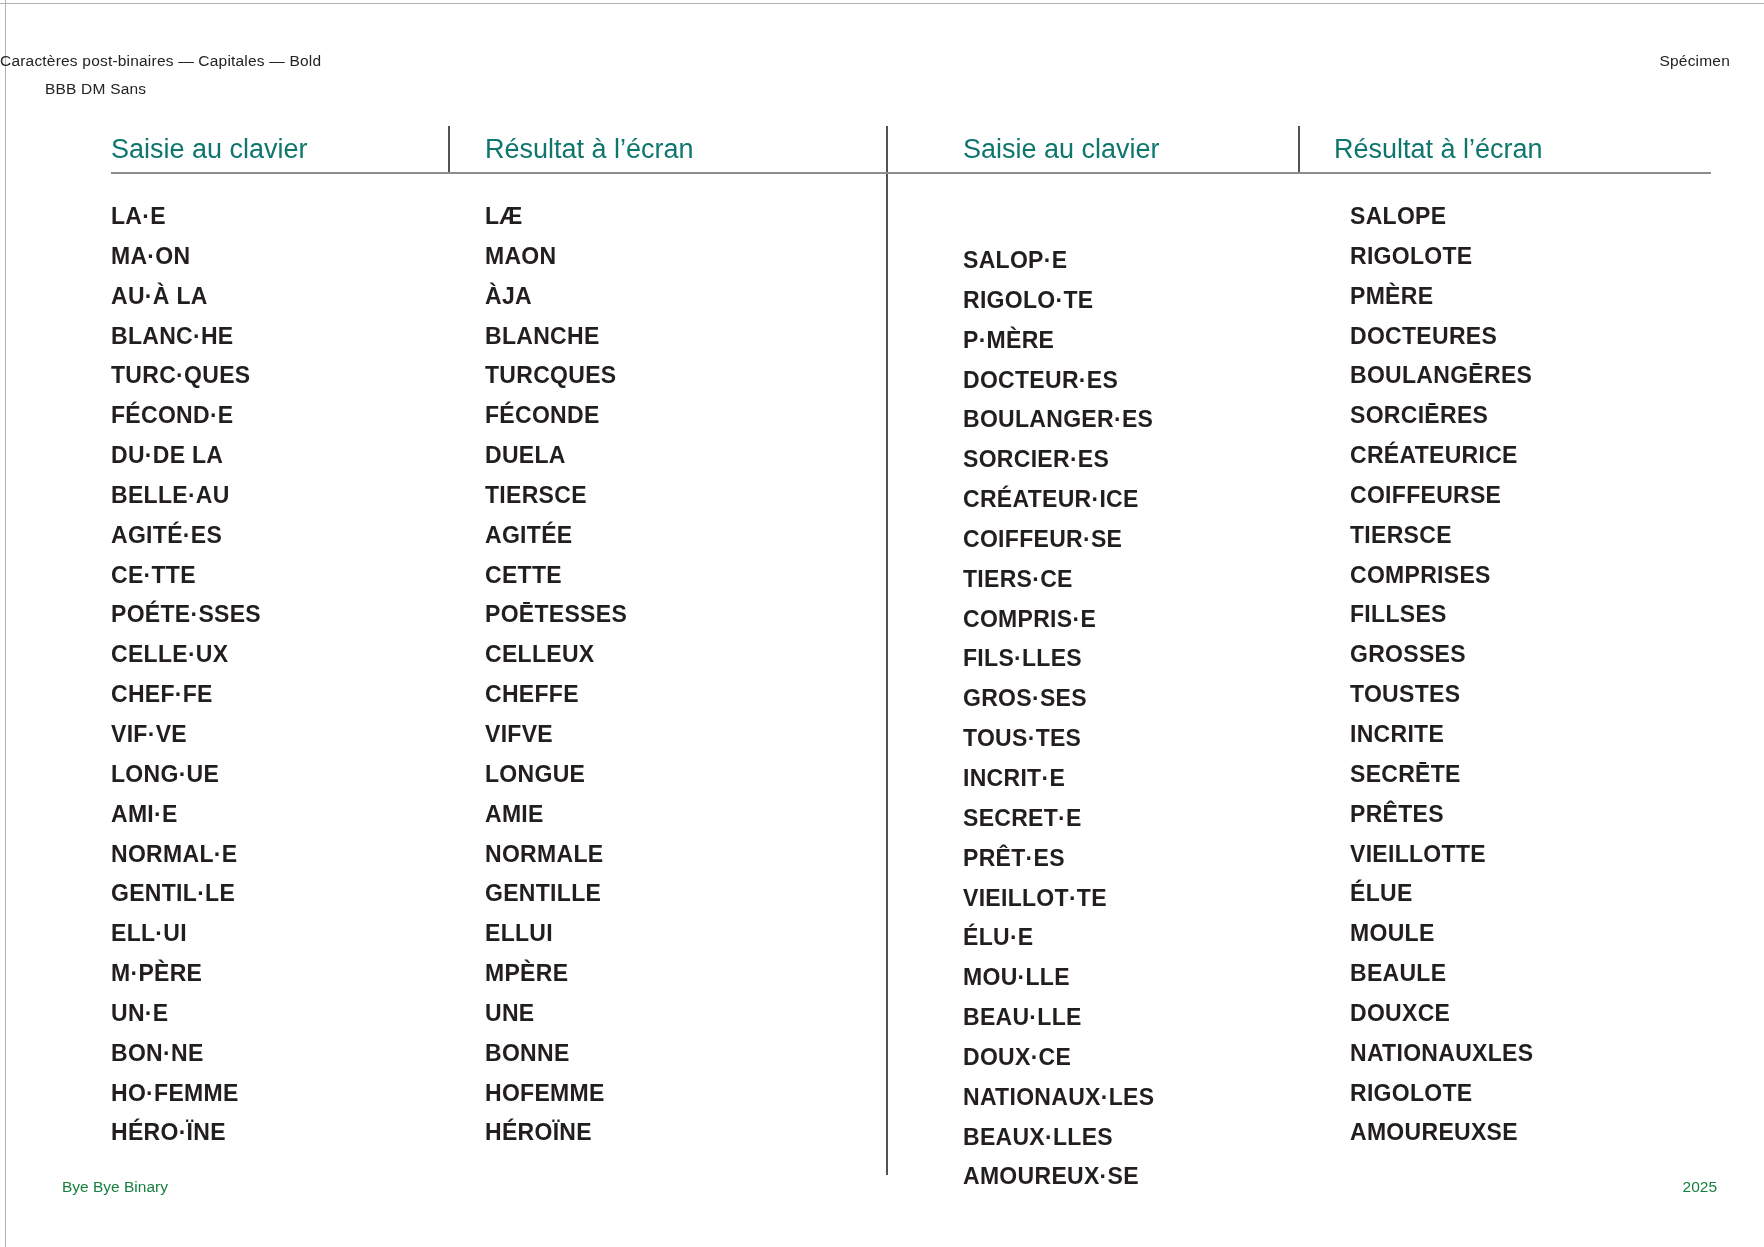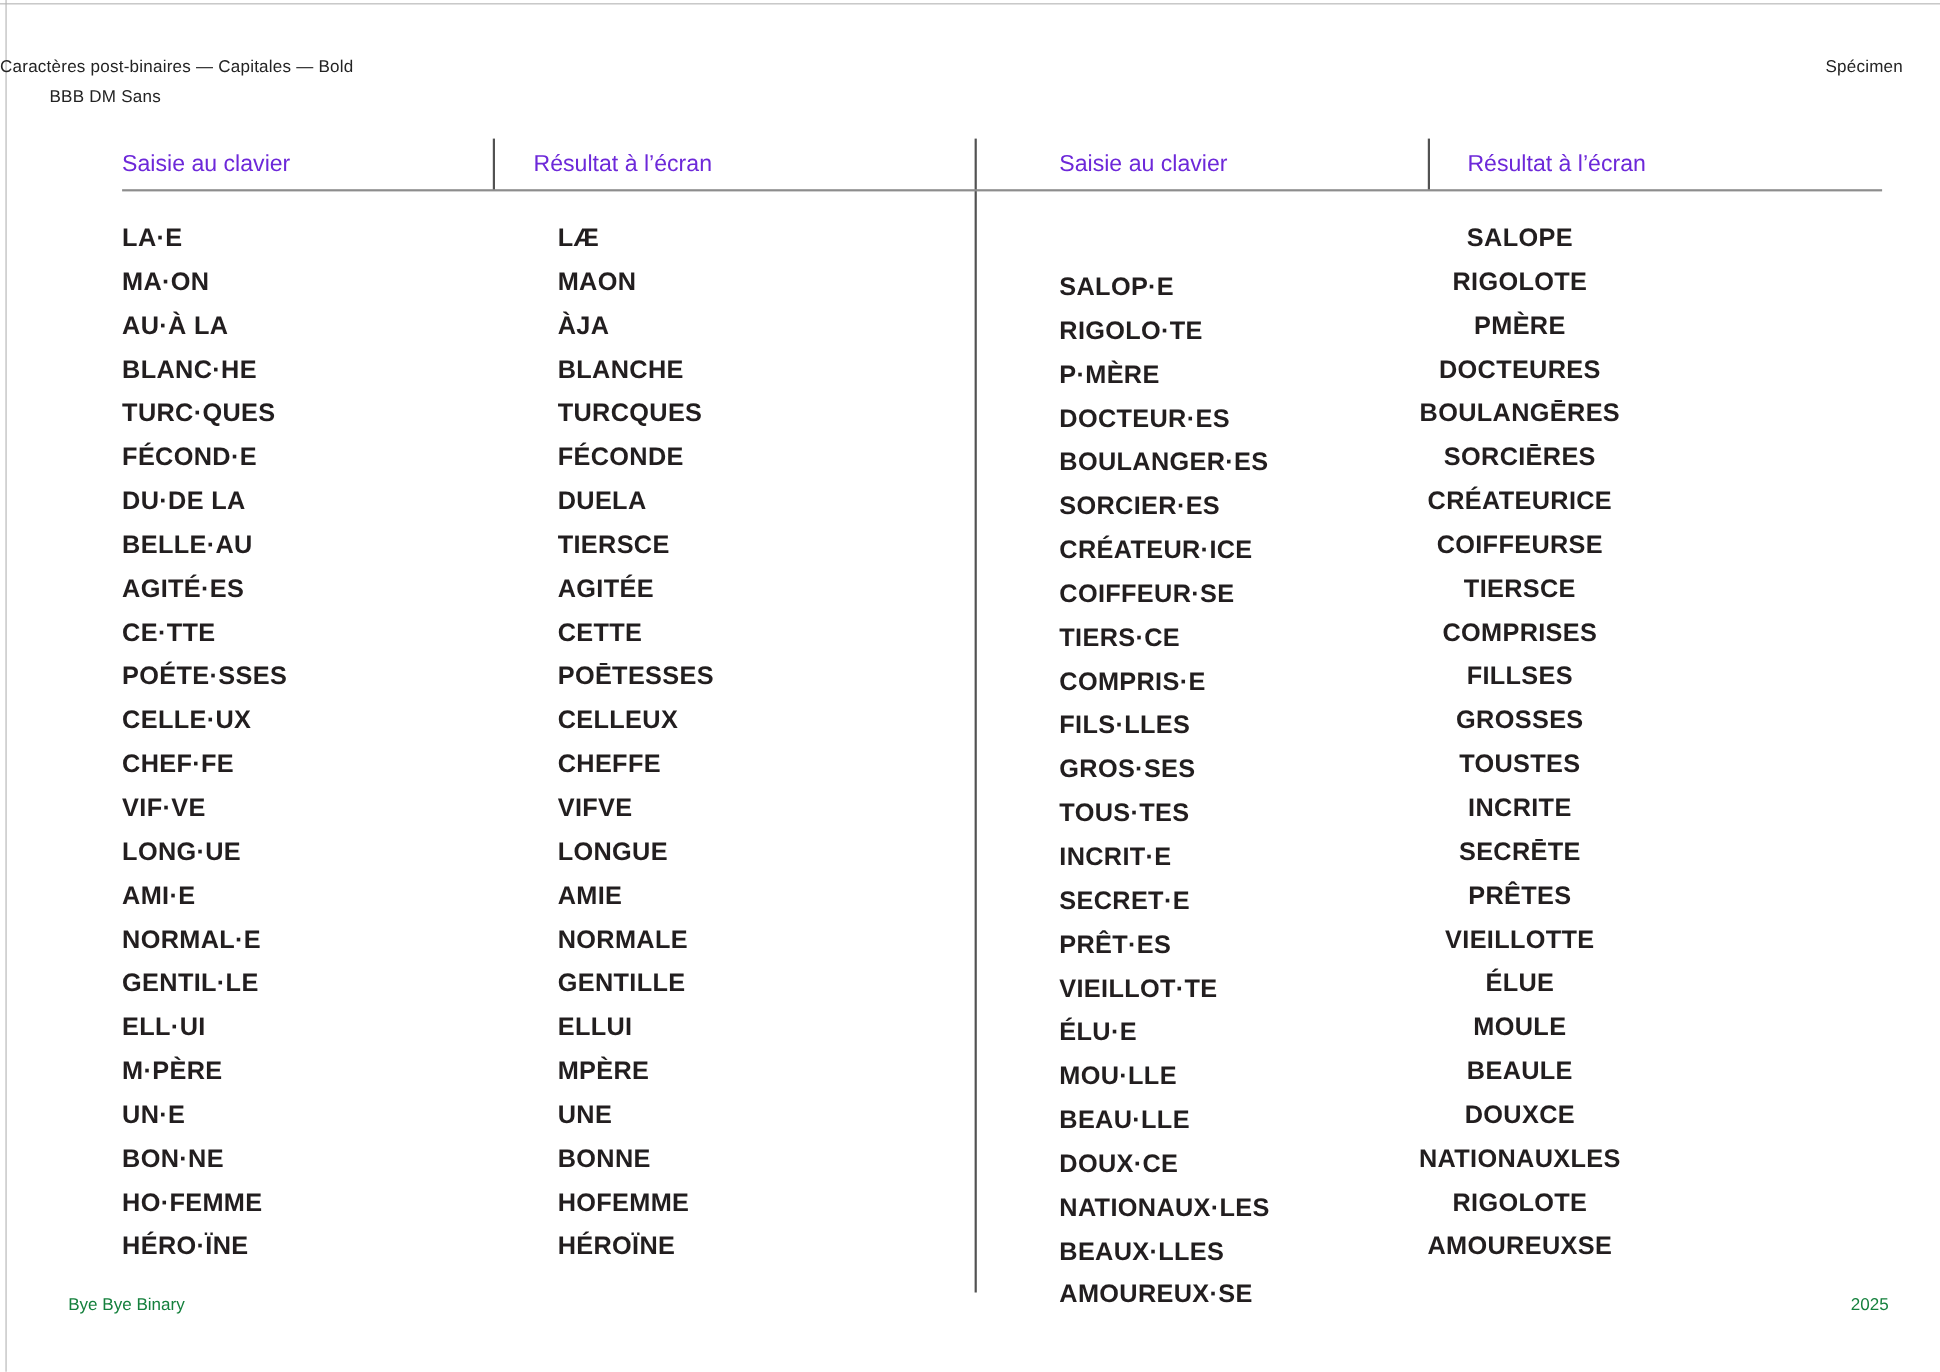--- a/index.html
+++ b/index.html
@@ -4,21 +4,21 @@
 <style>
   html,body{margin:0;padding:0;background:#ffffff;}
   body{
     width:1764px;height:1247px;position:relative;overflow:hidden;
     font-family:"Liberation Sans","DejaVu Sans",sans-serif;
     color:var(--text,#221e1f);
   }
   .abs{position:absolute;}
   .edge{background:var(--page-edge,#b3b3b3);}
   .meta{font-size:15.5px;letter-spacing:.2px;color:#232323;white-space:nowrap;}
-  .colhead{font-size:21px;line-height:30px;color:#6d28d9;white-space:nowrap;}
+  .colhead{font-size:27px;line-height:30px;color:#0f766e;white-space:nowrap;}
   .vline{width:1.5px;background:var(--divider,#525252);}
   .hrule{height:2px;background:var(--rule,#8d8d8d);}
   .rowscol{top:197px;}
   .cell{
     height:39.85px;line-height:39.85px;
     font-size:23px;font-weight:bold;letter-spacing:.3px;
     white-space:nowrap;
   }
   .footer{font-size:15.5px;color:#15803d;white-space:nowrap;}
 </style>
@@ -61,21 +61,21 @@
     <div class="cell">AMI·E</div>
     <div class="cell">NORMAL·E</div>
     <div class="cell">GENTIL·LE</div>
     <div class="cell">ELL·UI</div>
     <div class="cell">M·PÈRE</div>
     <div class="cell">UN·E</div>
     <div class="cell">BON·NE</div>
     <div class="cell">HO·FEMME</div>
     <div class="cell">HÉRO·ÏNE</div>
   </div>
-<div class="abs rowscol" style="left:485px;margin-left:22px;">
+<div class="abs rowscol" style="left:485px;">
     <div class="cell">LÆ</div>
     <div class="cell">MAON</div>
     <div class="cell">ÀJA</div>
     <div class="cell">BLANCHE</div>
     <div class="cell">TURCQUES</div>
     <div class="cell">FÉCONDE</div>
     <div class="cell">DUELA</div>
     <div class="cell">TIERSCE</div>
     <div class="cell">AGITÉE</div>
     <div class="cell">CETTE</div>
@@ -113,21 +113,21 @@
     <div class="cell">PRÊT·ES</div>
     <div class="cell">VIEILLOT·TE</div>
     <div class="cell">ÉLU·E</div>
     <div class="cell">MOU·LLE</div>
     <div class="cell">BEAU·LLE</div>
     <div class="cell">DOUX·CE</div>
     <div class="cell">NATIONAUX·LES</div>
     <div class="cell">BEAUX·LLES</div>
     <div class="cell">AMOUREUX·SE</div>
   </div>
-<div class="abs rowscol" style="left:1290px;text-align:center;">
+<div class="abs rowscol" style="left:1350px;">
     <div class="cell">SALOPE</div>
     <div class="cell">RIGOLOTE</div>
     <div class="cell">PMÈRE</div>
     <div class="cell">DOCTEURES</div>
     <div class="cell">BOULANGĒRES</div>
     <div class="cell">SORCIĒRES</div>
     <div class="cell">CRÉATEURICE</div>
     <div class="cell">COIFFEURSE</div>
     <div class="cell">TIERSCE</div>
     <div class="cell">COMPRISES</div>

